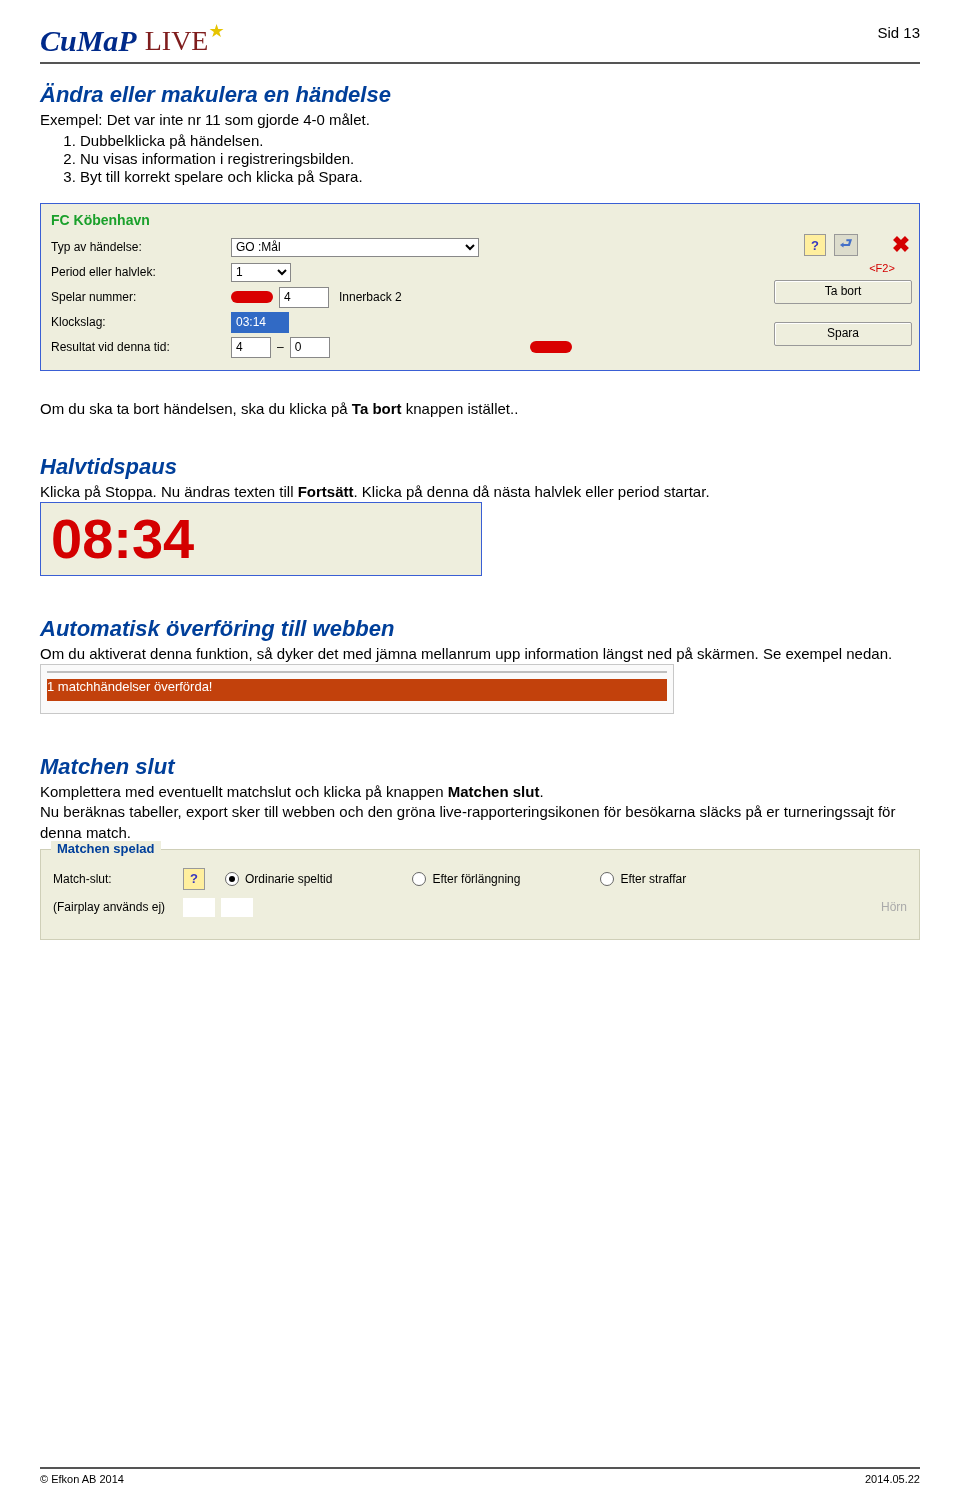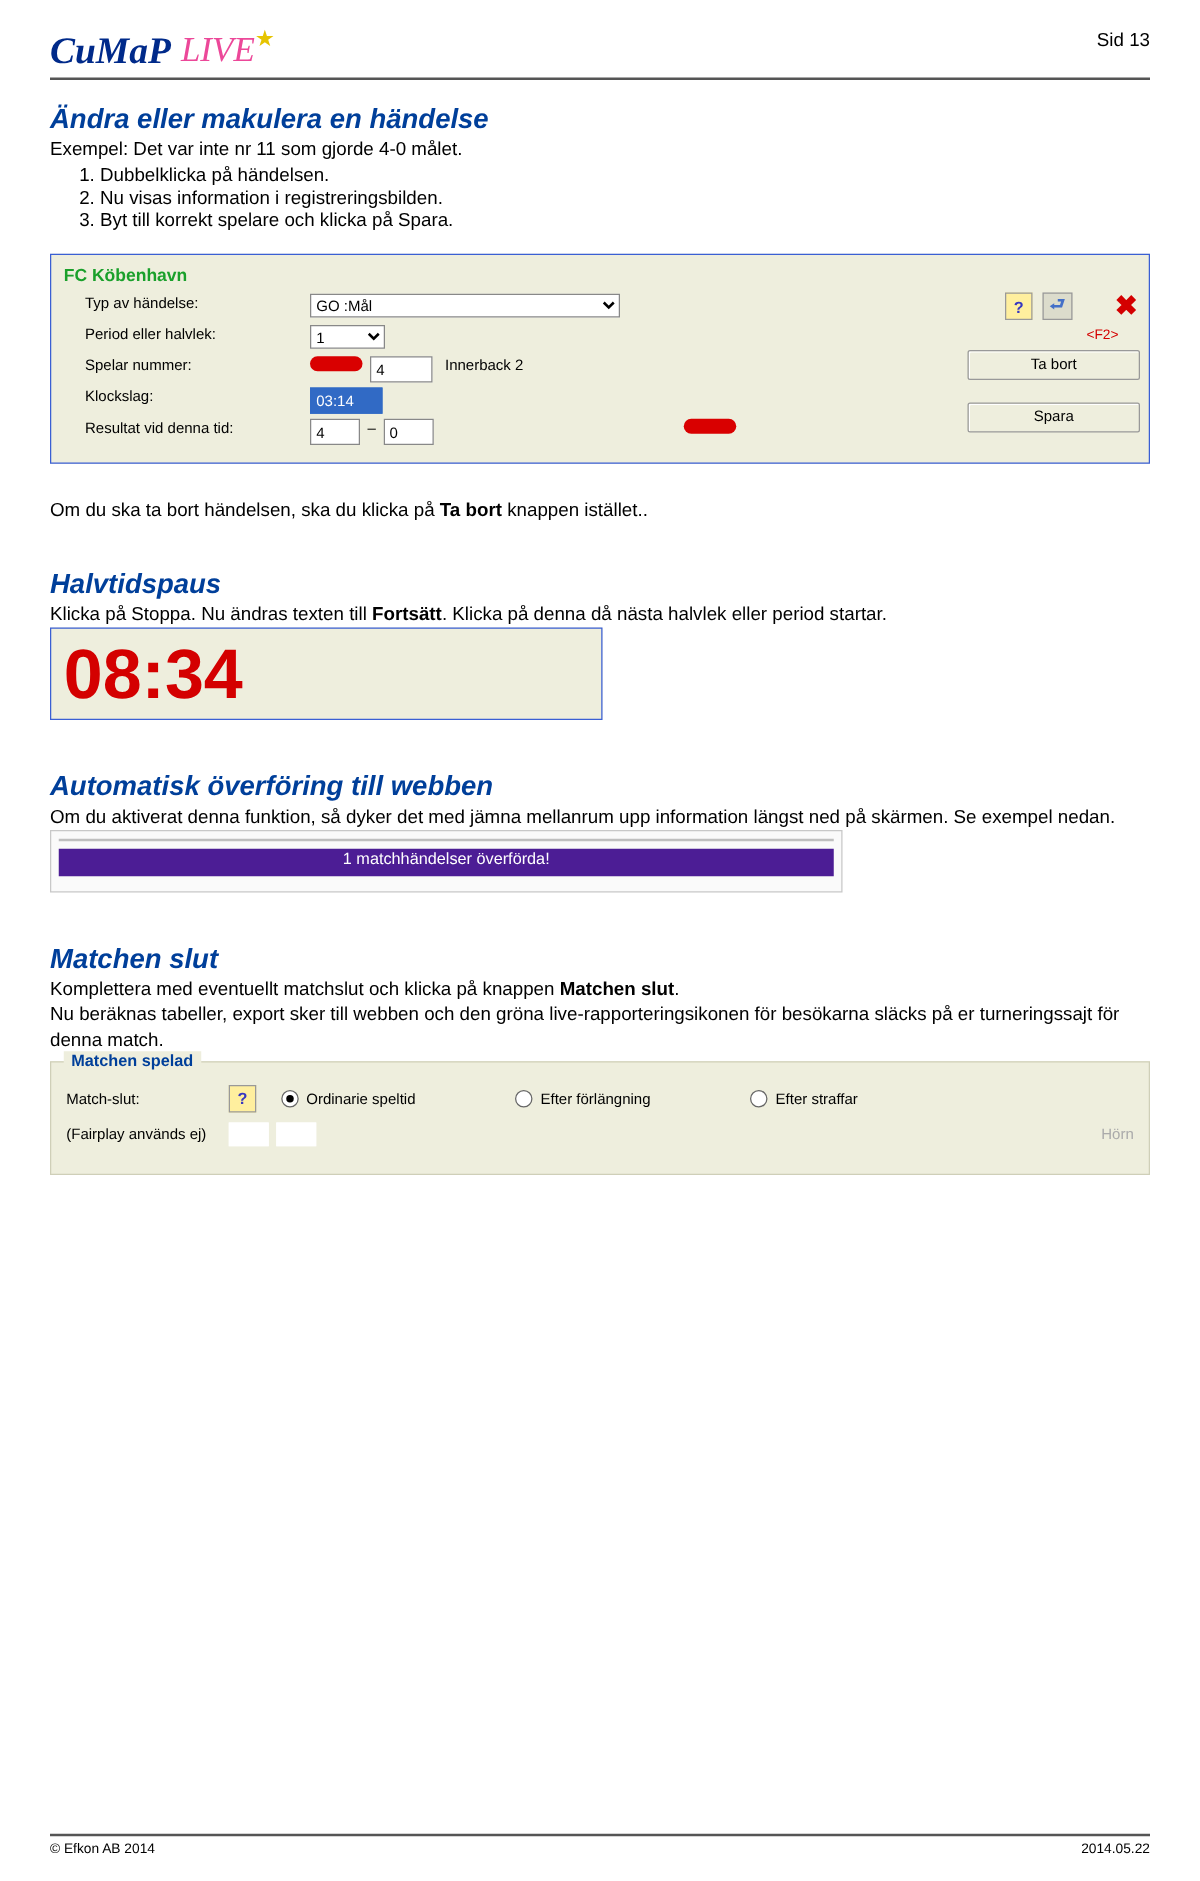--- a/index.html
+++ b/index.html
@@ -1,36 +1,36 @@
 <!DOCTYPE html>
 <html><head>
 <meta charset="utf-8">
 <style>
 html,body{margin:0;padding:0;background:#fff;font-family:Arial,Helvetica,sans-serif;color:#000}
 .page{width:960px;min-height:1505px;margin:0 auto;padding:24px 40px 20px 40px;box-sizing:border-box;position:relative}
 .header{display:flex;align-items:flex-start;justify-content:space-between;gap:25px;}
 .logo{display:flex;align-items:center;gap:4px}
 .logo-cumap{font-family:"Lucida Handwriting","Brush Script MT",cursive;font-size:30px;font-weight:bold;color:#002a8a;font-style:italic}
-.logo-live{font-family:"Lucida Handwriting","Brush Script MT",cursive;font-size:28px;color:#ec4899;font-style:italic;margin-left:4px;position:relative}
+.logo-live{font-family:"Lucida Handwriting","Brush Script MT",cursive;font-size:28px;color:#7f1d1d;margin-left:4px;position:relative}
 .logo-star{color:#e6c400;font-size:18px;position:relative;top:-10px;left:-4px}
 .page-no{font-size:15px;color:#000;text-align:right}
 hr.mainrule{border:none;border-top:2px solid #555;margin:4px 0 18px 0}
 h2.heading{color:#003f9a;font-size:22px;font-style:italic;font-weight:bold;margin:16px 0 2px 0}
 .body-text{font-size:15px;line-height:1.35}
 .ol{margin:2px 0 18px 40px;padding:0;font-size:15px}
 .ol li{margin:1px 0}
 .b{font-weight:bold}
 
 
 .dialog1{border:1px solid #3a5fd4;background:#eeeedd;padding:8px 7px 10px 10px;font-family:Tahoma,Arial,sans-serif;font-size:12px;color:#000;margin-bottom:28px}
 .d1-title{color:#1aa02b;font-weight:bold;font-size:14px;margin-bottom:6px}
 .d1-grid{display:flex;flex-direction:row}
 .d1-left{flex:0 0 560px}
 .d1-right{flex:0 0 260px;margin-left:auto;display:flex;flex-direction:column;align-items:flex-end;gap:6px}
-.d1-row{display:flex;align-items:flex-start;height:24px;margin:1px 17px}
+.d1-row{display:flex;align-items:center;height:24px;margin:1px 0}
 .d1-lbl{width:180px;flex:0 0 180px}
 .win-input{background:#fff;border:1px solid #888;height:17px;padding:1px 4px;font:12px Tahoma,Arial;box-sizing:content-box}
 .win-select{background:#fff;border:1px solid #888;height:19px;font:12px Tahoma,Arial}
 .win-input.sel{background:#316ac5;color:#fff;border:1px solid #316ac5}
 .win-btn{background:#eeeedd;border:1px solid #999;border-radius:2px;height:22px;min-width:120px;font:12px Tahoma,Arial;padding:0 8px;text-align:center;line-height:20px;box-shadow:1px 1px 0 #fff inset}
 .red-oval{display:inline-block;width:42px;height:12px;background:#d90000;border-radius:6px;margin-right:6px}
 .help-icon{display:inline-flex;width:20px;height:20px;background:#ffef9e;border:1px solid #999;align-items:center;justify-content:center;font-weight:bold;color:#3838c0;font-size:13px}
 .back-icon{display:inline-flex;width:22px;height:20px;background:#dcdccc;border:1px solid #999;align-items:center;justify-content:center;color:#4470c8;font-weight:bold;font-size:14px}
 .close-icon{display:inline-flex;width:22px;height:22px;align-items:center;justify-content:center;color:#d40000;font-size:22px;font-weight:bold}
 .f2{color:#d40000;font-size:11px;text-align:center;width:60px}
@@ -40,21 +40,21 @@
 .dialog2{border:1px solid #3a5fd4;background:#eeeedd;padding:8px 10px;font-family:Tahoma,Arial;display:flex;align-items:center;gap:28px;width:420px;margin-bottom:40px}
 .bigtime{font-size:56px;font-weight:bold;color:#d40000;line-height:1}
 .d2-btns{display:flex;flex-direction:column;gap:4px}
 .d2-btn{background:#eeeedd;border:1px solid #999;border-radius:2px;height:22px;width:130px;font:12px Tahoma,Arial;text-align:center;line-height:20px}
 .d2-btn.disabled{color:#9c9c9c}
 .d2-btn.outline{border:1px dashed #666}
 
 
 .statusbar-wrap{border:1px solid #c8c8c8;padding:6px 6px 0 6px;width:620px;margin-bottom:40px;background:#fafafa}
 .statusbar-hr{border:none;border-top:2px solid #bfbfbf;margin:0 0 6px 0}
-.status-strip{background:#4c1d95;color:#fff;text-align:center;height:22px;line-height:22px;font:13px Tahoma,Arial}
+.status-strip{background:#c2410c;color:#fff;text-align:left;height:22px;line-height:22px;font:13px Tahoma,Arial}
 .status-gap{height:12px}
 
 
 .dialog3{border:1px solid #cfcfb8;background:#eeeedd;padding:10px 12px 14px 12px;font-family:Tahoma,Arial;font-size:12px;position:relative;margin-top:6px}
 .d3-legend{position:absolute;top:-9px;left:10px;background:#eeeedd;padding:0 6px;color:#003f9a;font-weight:bold;font-size:13px}
 .d3-row{display:flex;align-items:center;margin:8px 0}
 .d3-lbl{width:130px}
 .d3-radio{display:flex;align-items:center;gap:6px;margin-right:80px}
 .radio{width:12px;height:12px;border:1px solid #666;border-radius:50%;display:inline-flex;align-items:center;justify-content:center;background:#fff}
 .radio.on::after{content:"";width:6px;height:6px;border-radius:50%;background:#000}

